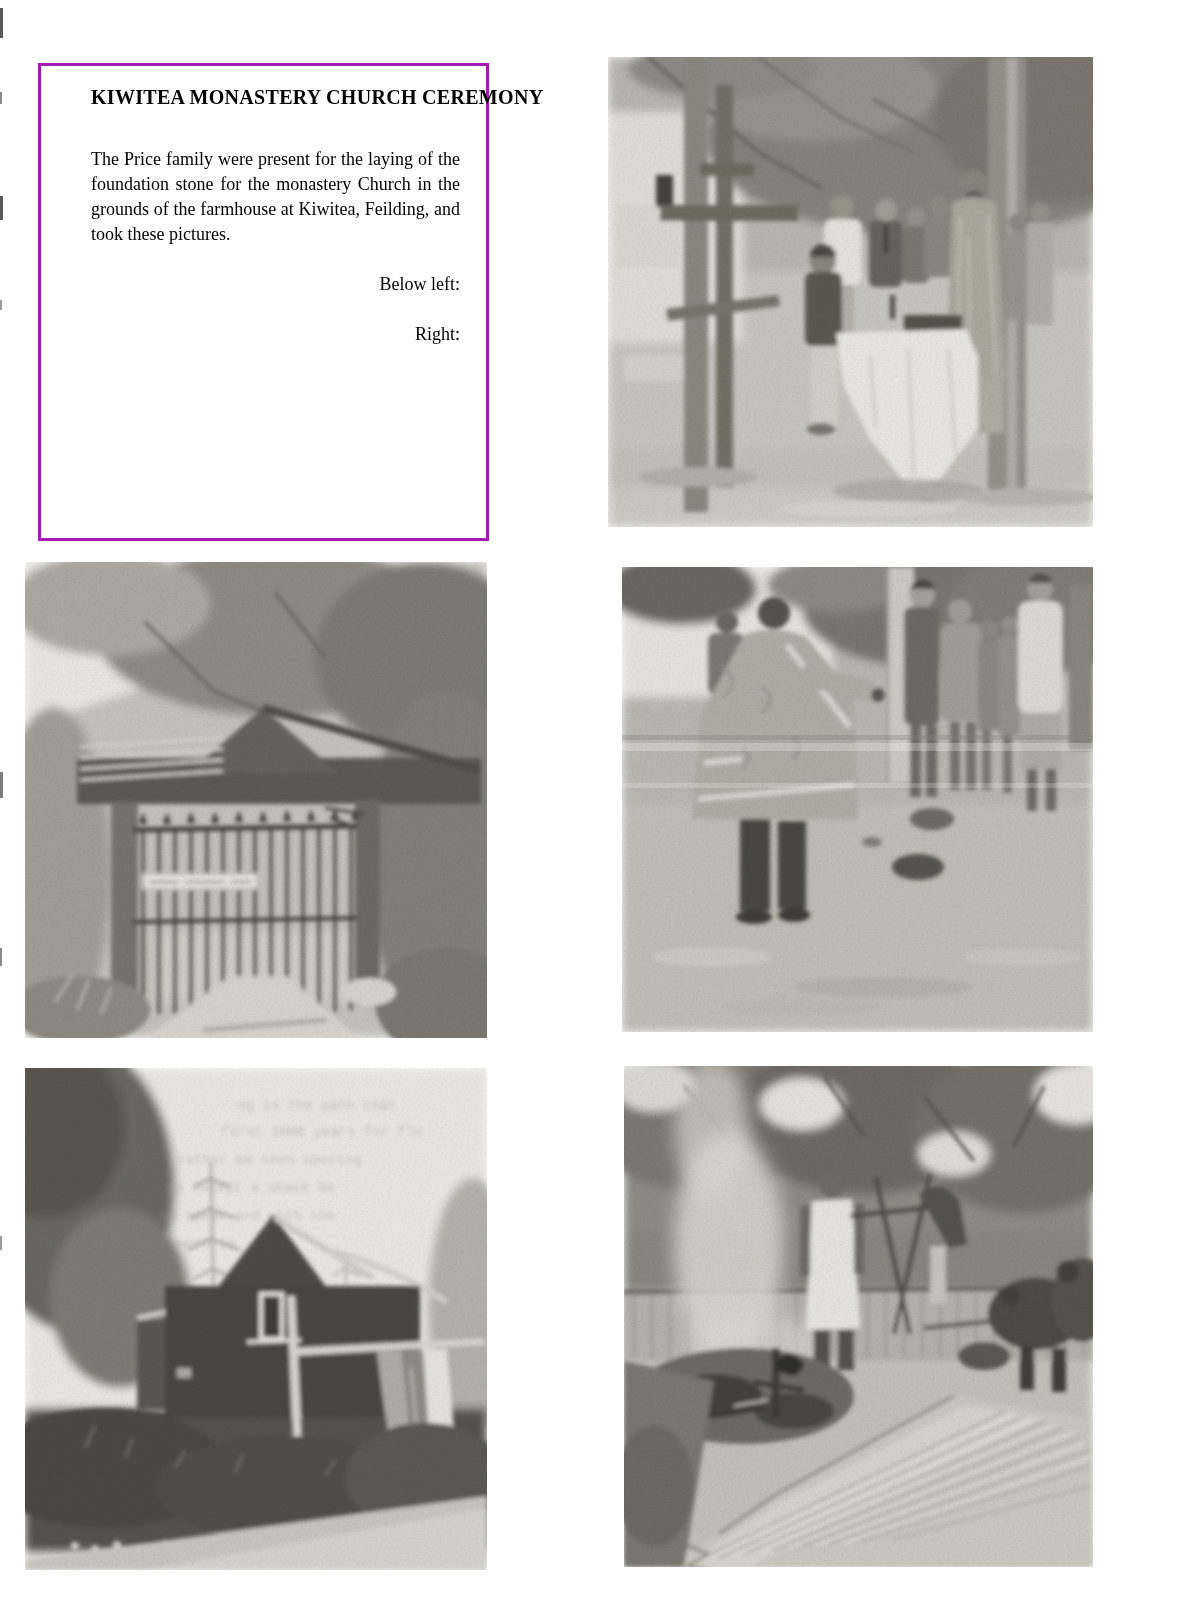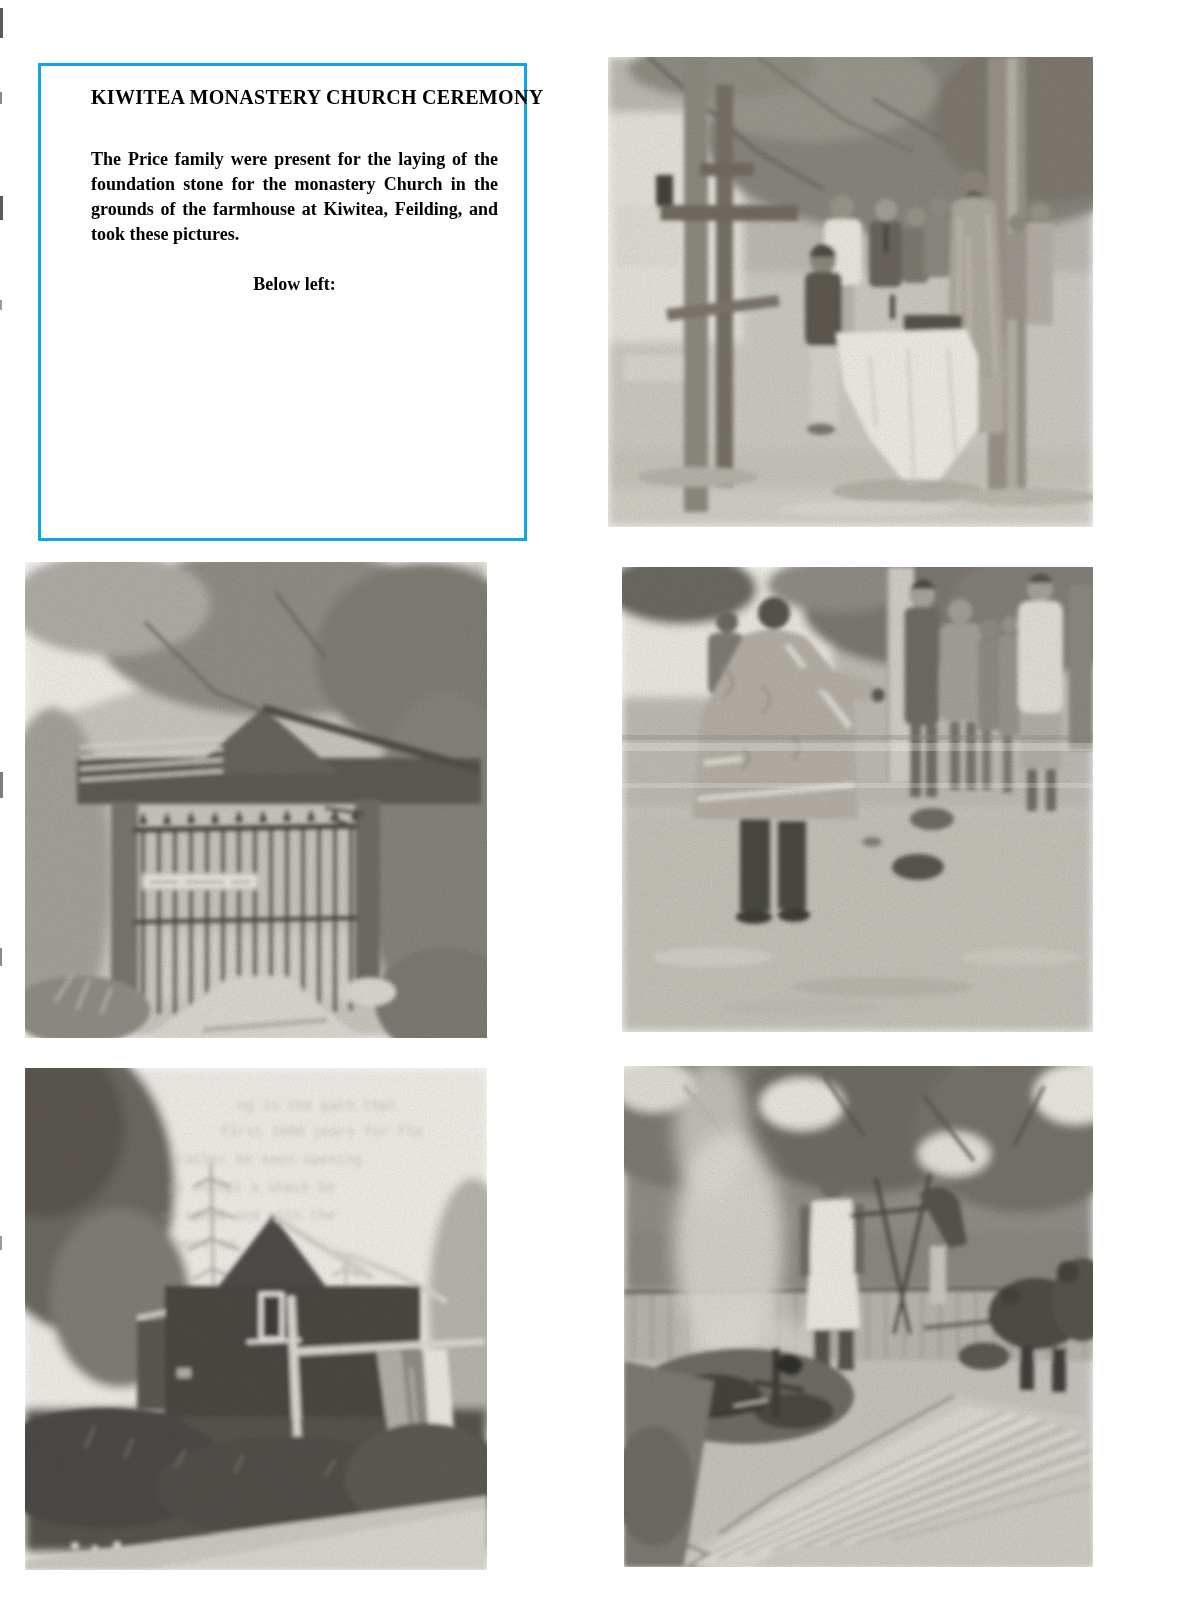--- a/index.html
+++ b/index.html
@@ -1,26 +1,26 @@
 <!DOCTYPE html>
 <html><head>
 <meta charset="utf-8">
 <style>
   html,body{margin:0;padding:0;background:#e9e9e9;}
   .page{position:relative;width:1199px;height:1619px;margin:0 auto;background:#ffffff;
         font-family:"Liberation Serif",serif;overflow:hidden;}
   
-  .info-box{position:absolute;left:38px;top:63px;width:489px;height:478px;
-            border:3px solid #0ea5e9;box-sizing:border-box;background:#fff;
+  .info-box{position:absolute;left:38px;top:63px;width:451px;height:478px;
+            border:3px solid #a21caf;box-sizing:border-box;background:#fff;
             padding:20px 26px 0 50px;color:#000;}
   .info-box .title{font-weight:bold;font-size:20px;text-align:center;margin:0 0 38px 0;
                    letter-spacing:.3px;white-space:nowrap;}
-  .info-box p{font-weight:bold;font-size:18px;line-height:25px;margin:0 0 25px 0;
+  .info-box p{font-weight:normal;font-size:18px;line-height:25px;margin:0 0 25px 0;
               text-align:justify;}
-  .info-box p.label{text-align:center;}
+  .info-box p.label{text-align:right;}
   
   .photo{position:absolute;}
   .photo svg{display:block;}
   .ph-tr{left:608px;top:57px;}
   .ph-ml{left:25px;top:562px;}
   .ph-mr{left:622px;top:567px;}
   .ph-bl{left:25px;top:1068px;}
   .ph-br{left:624px;top:1066px;}
   
   .artifact{position:absolute;left:0;background:#5a5a58;}
@@ -64,20 +64,21 @@
   <div class="artifact a3"></div>
   <div class="artifact a4"></div>
   <div class="artifact a5"></div>
   <div class="artifact a6"></div>
   <div class="artifact a7"></div>
 
   <div class="info-box">
     <div class="title">KIWITEA MONASTERY CHURCH CEREMONY</div>
     <p>The Price family were present for the laying of the foundation stone for the monastery  Church in the grounds of the farmhouse at Kiwitea, Feilding, and took these pictures.</p>
     <p class="label">Below left:</p>
+    <p class="label">Right:</p>
   </div>
 
   <div class="photo ph-tr">
     <svg width="485" height="470" viewBox="0 0 485 470">
       <g filter="url(#fSofter)">
         <rect width="485" height="470" fill="#c9c7c1"></rect>
         <rect x="0" y="0" width="485" height="215" fill="#bab8b1"></rect>
         <rect x="0" y="55" width="135" height="230" fill="#e2e0d9"></rect>
         <ellipse cx="330" cy="80" rx="235" ry="100" fill="#878containe"></ellipse>
         <ellipse cx="330" cy="80" rx="235" ry="100" fill="#87847d"></ellipse>

